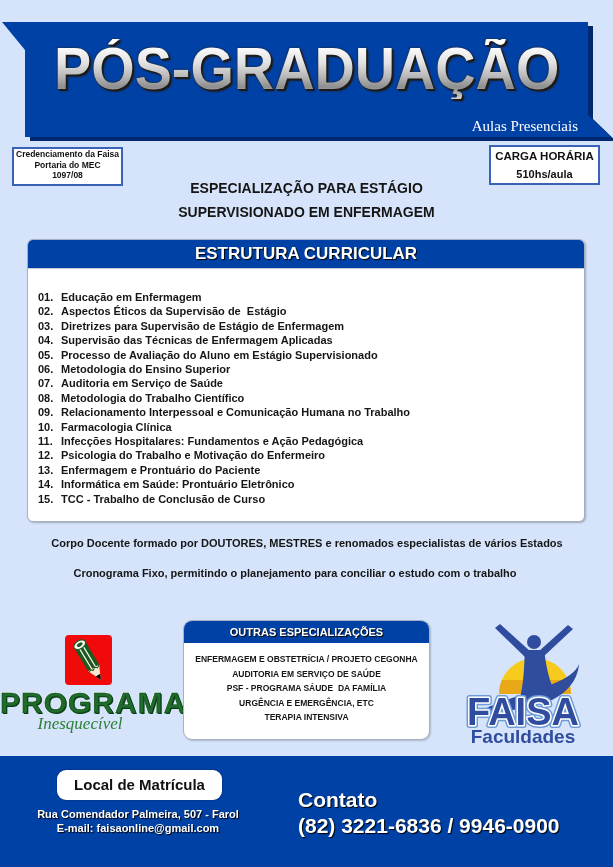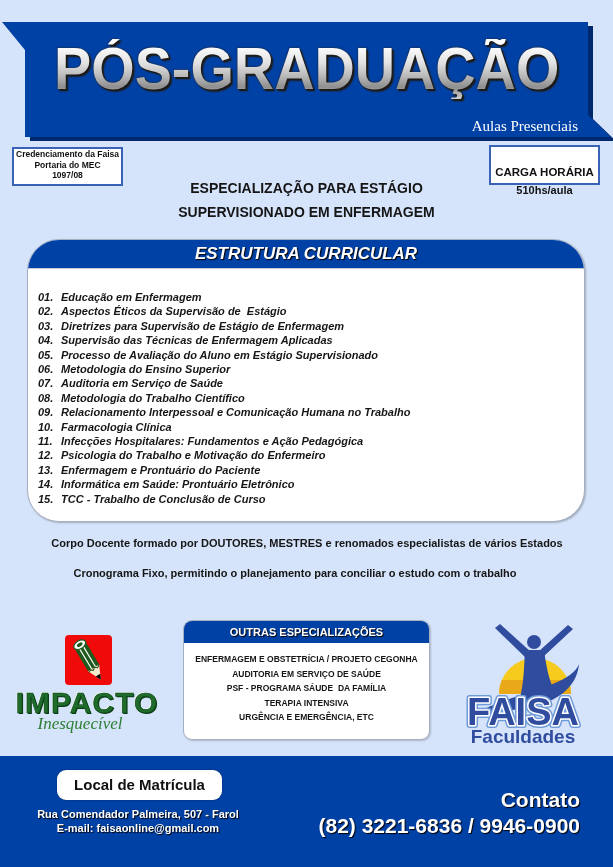--- a/index.html
+++ b/index.html
@@ -29,36 +29,35 @@
 
   
   .cred-box {
     left:12px; top:147px; width:111px; height:39px; box-sizing:border-box;
     border:2px solid #3A63B8; background:#fff; text-align:center;
     font-size:8.5px; font-weight:bold; line-height:10.5px; padding-top:0; color:#111;
   }
   .cred-box div { white-space:nowrap; }
   .carga-box {
     left:489px; top:145px; width:111px; height:40px; box-sizing:border-box;
-    border:2px solid #3A63B8; background:#fff; text-align:center; padding-top:18px; color:#111;
+    border:2px solid #3A63B8; background:#fff; text-align:center; padding-top:2px; color:#111;
   }
   .carga-label { font-size:11.5px; font-weight:bold; line-height:14px; }
   .carga-value { font-size:11px; font-weight:bold; line-height:14px; margin-top:4px; }
 
   .course-title {
     left:0; top:176px; width:613px; text-align:center;
     font-size:14px; font-weight:bold; line-height:24px; color:#151515;
   }
 
   
   .curr-box {
     left:27px; top:239px; width:558px; height:283px; box-sizing:border-box;
-    border:1px solid #A7B0C0; border-radius:32px; background:#fff; overflow:hidden;
+    border:1px solid #A7B0C0; border-radius:6px; background:#fff; overflow:hidden;
     box-shadow:1px 1px 2px rgba(0,0,0,0.25);
-    font-style:italic;
   }
   .curr-head {
     height:28px; line-height:28px; background:#0041A6; color:#fff; text-align:center;
     font-size:17px; font-weight:bold; text-shadow:1px 1px 1px #000;
     border-bottom:1px solid #C3CAD8;
   }
   .curr-list { margin-top:21px; padding-left:10px; font-size:11px; font-weight:bold; line-height:14.4px; color:#161616; }
   .curr-row { white-space:nowrap; }
   .curr-num { display:inline-block; width:23px; }
   .curr-label { white-space:pre; }
@@ -103,21 +102,21 @@
     left:57px; top:770px; width:165px; height:30px; border-radius:9px; background:#fff;
     text-align:center; line-height:30px; font-size:15px; font-weight:bold; color:#111;
     box-shadow:0 0 2px rgba(0,0,0,0.4);
   }
   .school {
     left:28px; top:807px; width:220px; text-align:center;
     font-size:11px; font-weight:bold; line-height:14px; color:#fff;
     text-shadow:1px 1px 1px #000;
   }
   .contact {
-    left:298px; width:282px; text-align:right; color:#fff; font-weight:bold;
+    left:298px; width:282px; text-align:left; color:#fff; font-weight:bold;
     font-size:21px; line-height:22px; text-shadow:1px 1px 1px #000;
   }
 </style>
 </head>
 <body>
 
 <svg class="abs banner-svg" width="613" height="145" viewBox="0 0 613 145">
   <polygon points="7,26 593,26 593,119 616,141 30,141 30,54" fill="#00286F"></polygon>
   <polygon points="2,22 588,22 588,115 611,137 25,137 25,50" fill="#0041A6"></polygon>
 </svg>
@@ -170,31 +169,31 @@
     <rect x="-19" y="-6.5" width="27" height="13" fill="#1E5A1E"></rect>
     <line x1="-19" y1="-2.2" x2="8" y2="-2.2" stroke="#ffffff" stroke-width="1.2"></line>
     <line x1="-19" y1="2.2" x2="8" y2="2.2" stroke="#ffffff" stroke-width="1.2"></line>
     <polygon points="8,-6.5 22,0 8,6.5" fill="#F3E7CC"></polygon>
     <polyline points="8,-6.5 10,-3.5 8,-1 10,1.5 8,4 10,6.5" fill="none" stroke="#1E5A1E" stroke-width="1"></polyline>
     <polygon points="16.5,-2.6 22,0 16.5,2.6" fill="#000"></polygon>
     <ellipse cx="-19" cy="0" rx="4" ry="6.5" fill="#ffffff" stroke="#1E5A1E" stroke-width="1.2"></ellipse>
     <ellipse cx="-19" cy="0" rx="1.8" ry="3.2" fill="#1E5A1E"></ellipse>
   </g>
 </svg>
-<div class="abs impacto-name">IMPACTO</div>
+<div class="abs impacto-name">PROGRAMA</div>
 <div class="abs impacto-tag">Inesquecível</div>
 
 <div class="abs other-box">
   <div class="other-head">OUTRAS ESPECIALIZAÇÕES</div>
   <div class="other-list">
     <div>ENFERMAGEM E OBSTETRÍCIA / PROJETO CEGONHA</div>
     <div>AUDITORIA EM SERVIÇO DE SAÚDE</div>
     <div>PSF - PROGRAMA SÁUDE  DA FAMÍLIA</div>
+    <div>URGÊNCIA E EMERGÊNCIA, ETC</div>
     <div>TERAPIA INTENSIVA</div>
-    <div>URGÊNCIA E EMERGÊNCIA, ETC</div>
   </div>
 </div>
 
 <svg class="abs faisa-svg" width="125" height="130" viewBox="0 0 125 130">
   <defs>
     <clipPath id="sunclip">
         <path d="M39 76 A36 36 0 0 1 111 76 Z"></path>
       </clipPath>
   </defs>
   <g>

